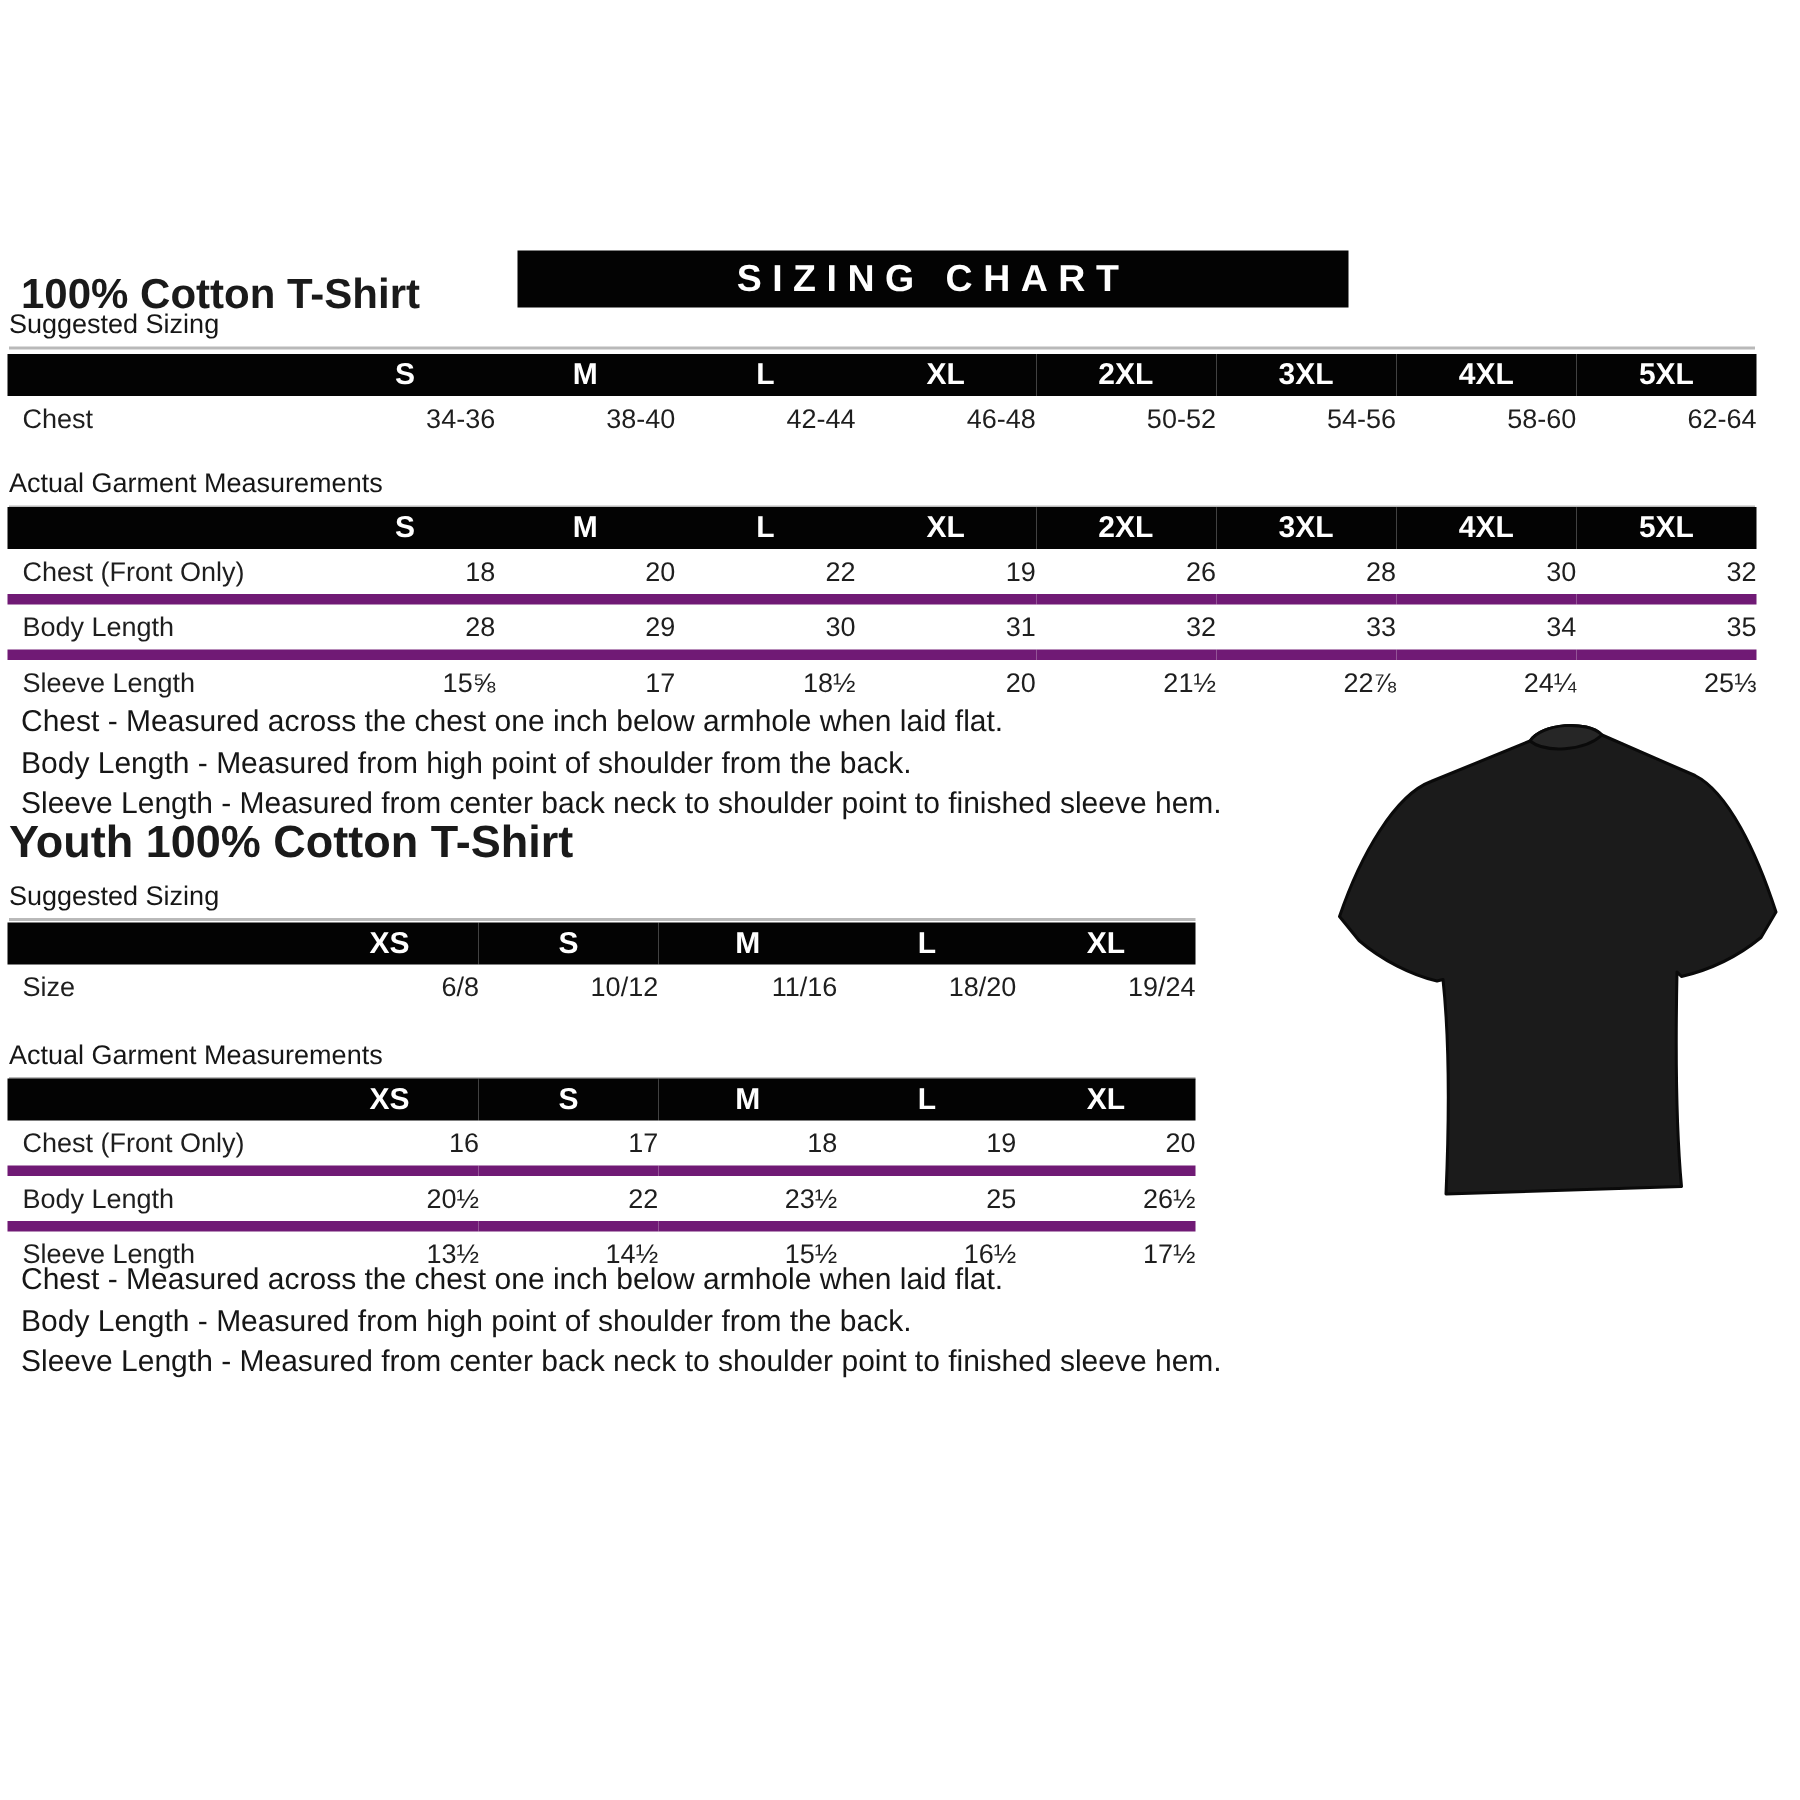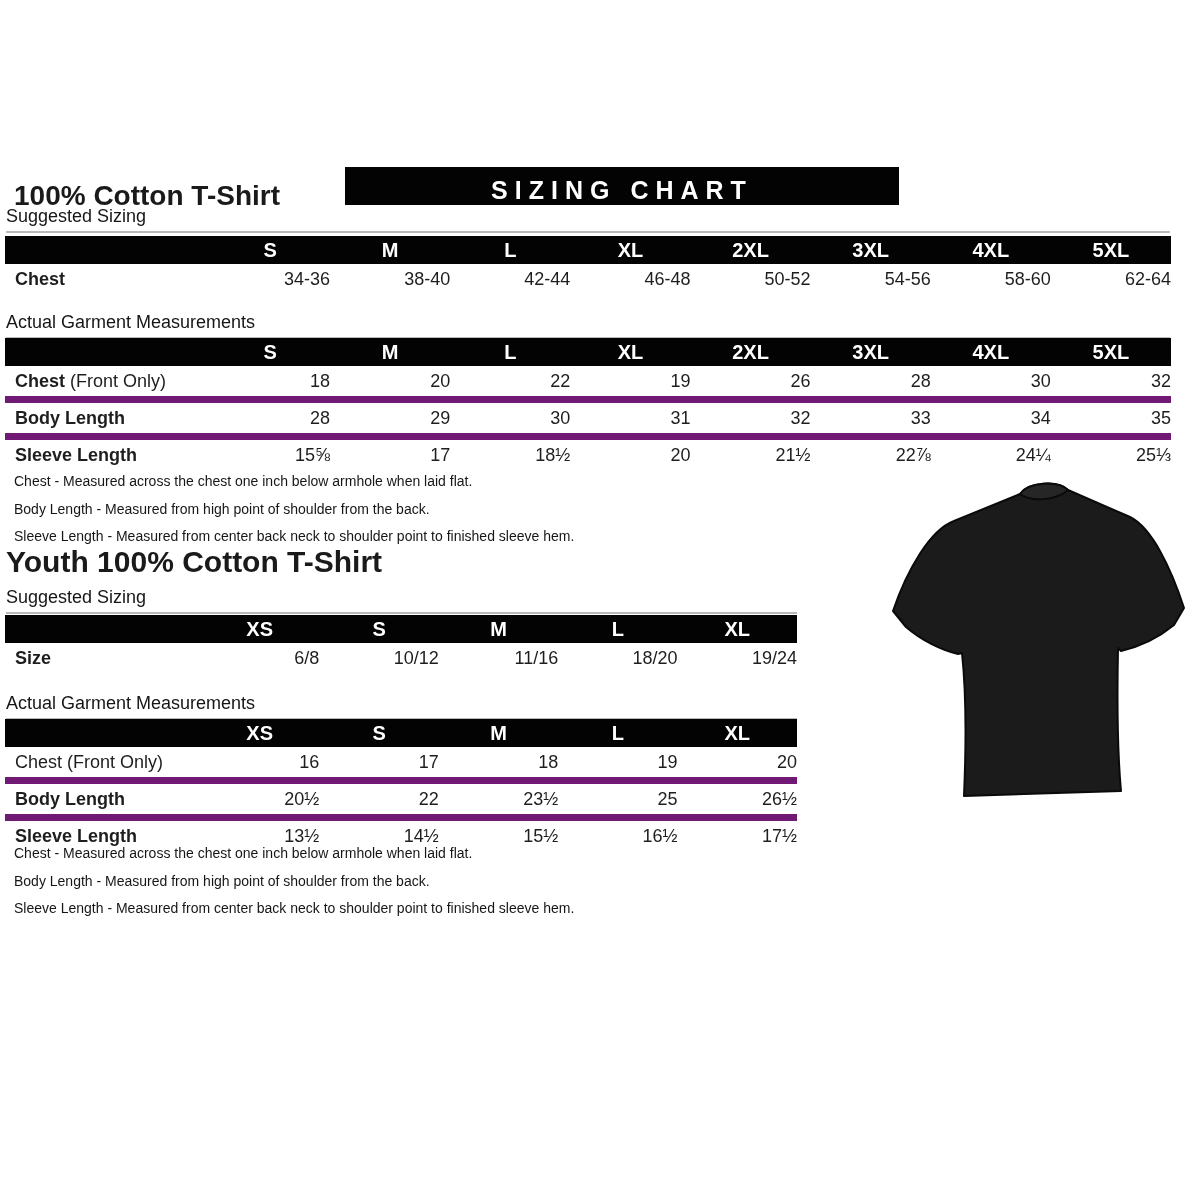--- a/index.html
+++ b/index.html
@@ -10,46 +10,46 @@
   }
   .abs{position:absolute;}
 
   
   #title{left:14px;top:180px;font-size:28px;font-weight:bold;white-space:nowrap;}
   #youth-title{left:6px;top:545px;font-size:30px;font-weight:bold;white-space:nowrap;}
 
   
   #banner{
     left:345px;top:167px;width:554px;height:38px;background:#030303;
-    display:flex;align-items:flex-end;justify-content:center;
+    display:flex;align-items:center;justify-content:center;
   }
   #banner span{color:#fff;font-weight:bold;font-size:25px;letter-spacing:7px;white-space:nowrap;}
 
   
   .sec-label{font-size:18px;padding-bottom:4px;border-bottom:2px solid #b9b9b9;color:#161616;}
   #adult-sug-label{left:6px;top:206px;width:1164px;}
   #adult-act-label{left:6px;top:312px;width:1164px;}
   #youth-sug-label{left:6px;top:587px;width:791px;}
   #youth-act-label{left:6px;top:693px;width:791px;}
 
   
   table{border-collapse:collapse;table-layout:fixed;}
   #t1{left:5px;top:236px;width:1166px;}
   #t2{left:5px;top:338px;width:1166px;}
   #t3{left:5px;top:615px;width:792px;}
   #t4{left:5px;top:719px;width:792px;}
   th{background:#030303;color:#ffffff;font-size:20px;font-weight:bold;height:28px;padding:0;text-align:center;}
   td{font-size:18px;height:30px;padding:0;text-align:right;color:#1e1e1e;white-space:nowrap;}
   td.lbl{text-align:left;padding-left:10px;}
-  .rl-b{font-weight:bold;}
+  .rl-b{font-weight:normal;}
   tr.plain .rl-b{font-weight:normal;}
   table.sep tr.sepline td{border-top:7px solid #701a75;}
 
   
-  .notes{font-size:14px;line-height:27.5px;color:#161616;}
+  .notes{font-size:20px;line-height:27.5px;color:#161616;}
   #adult-notes{left:14px;top:468px;}
   #youth-notes{left:14px;top:840px;}
 
   
   #shirt{left:878px;top:470px;width:320px;height:345px;}
 </style>
 </head>
 <body>
 
 <div class="abs" id="title">100% Cotton T-Shirt</div>

